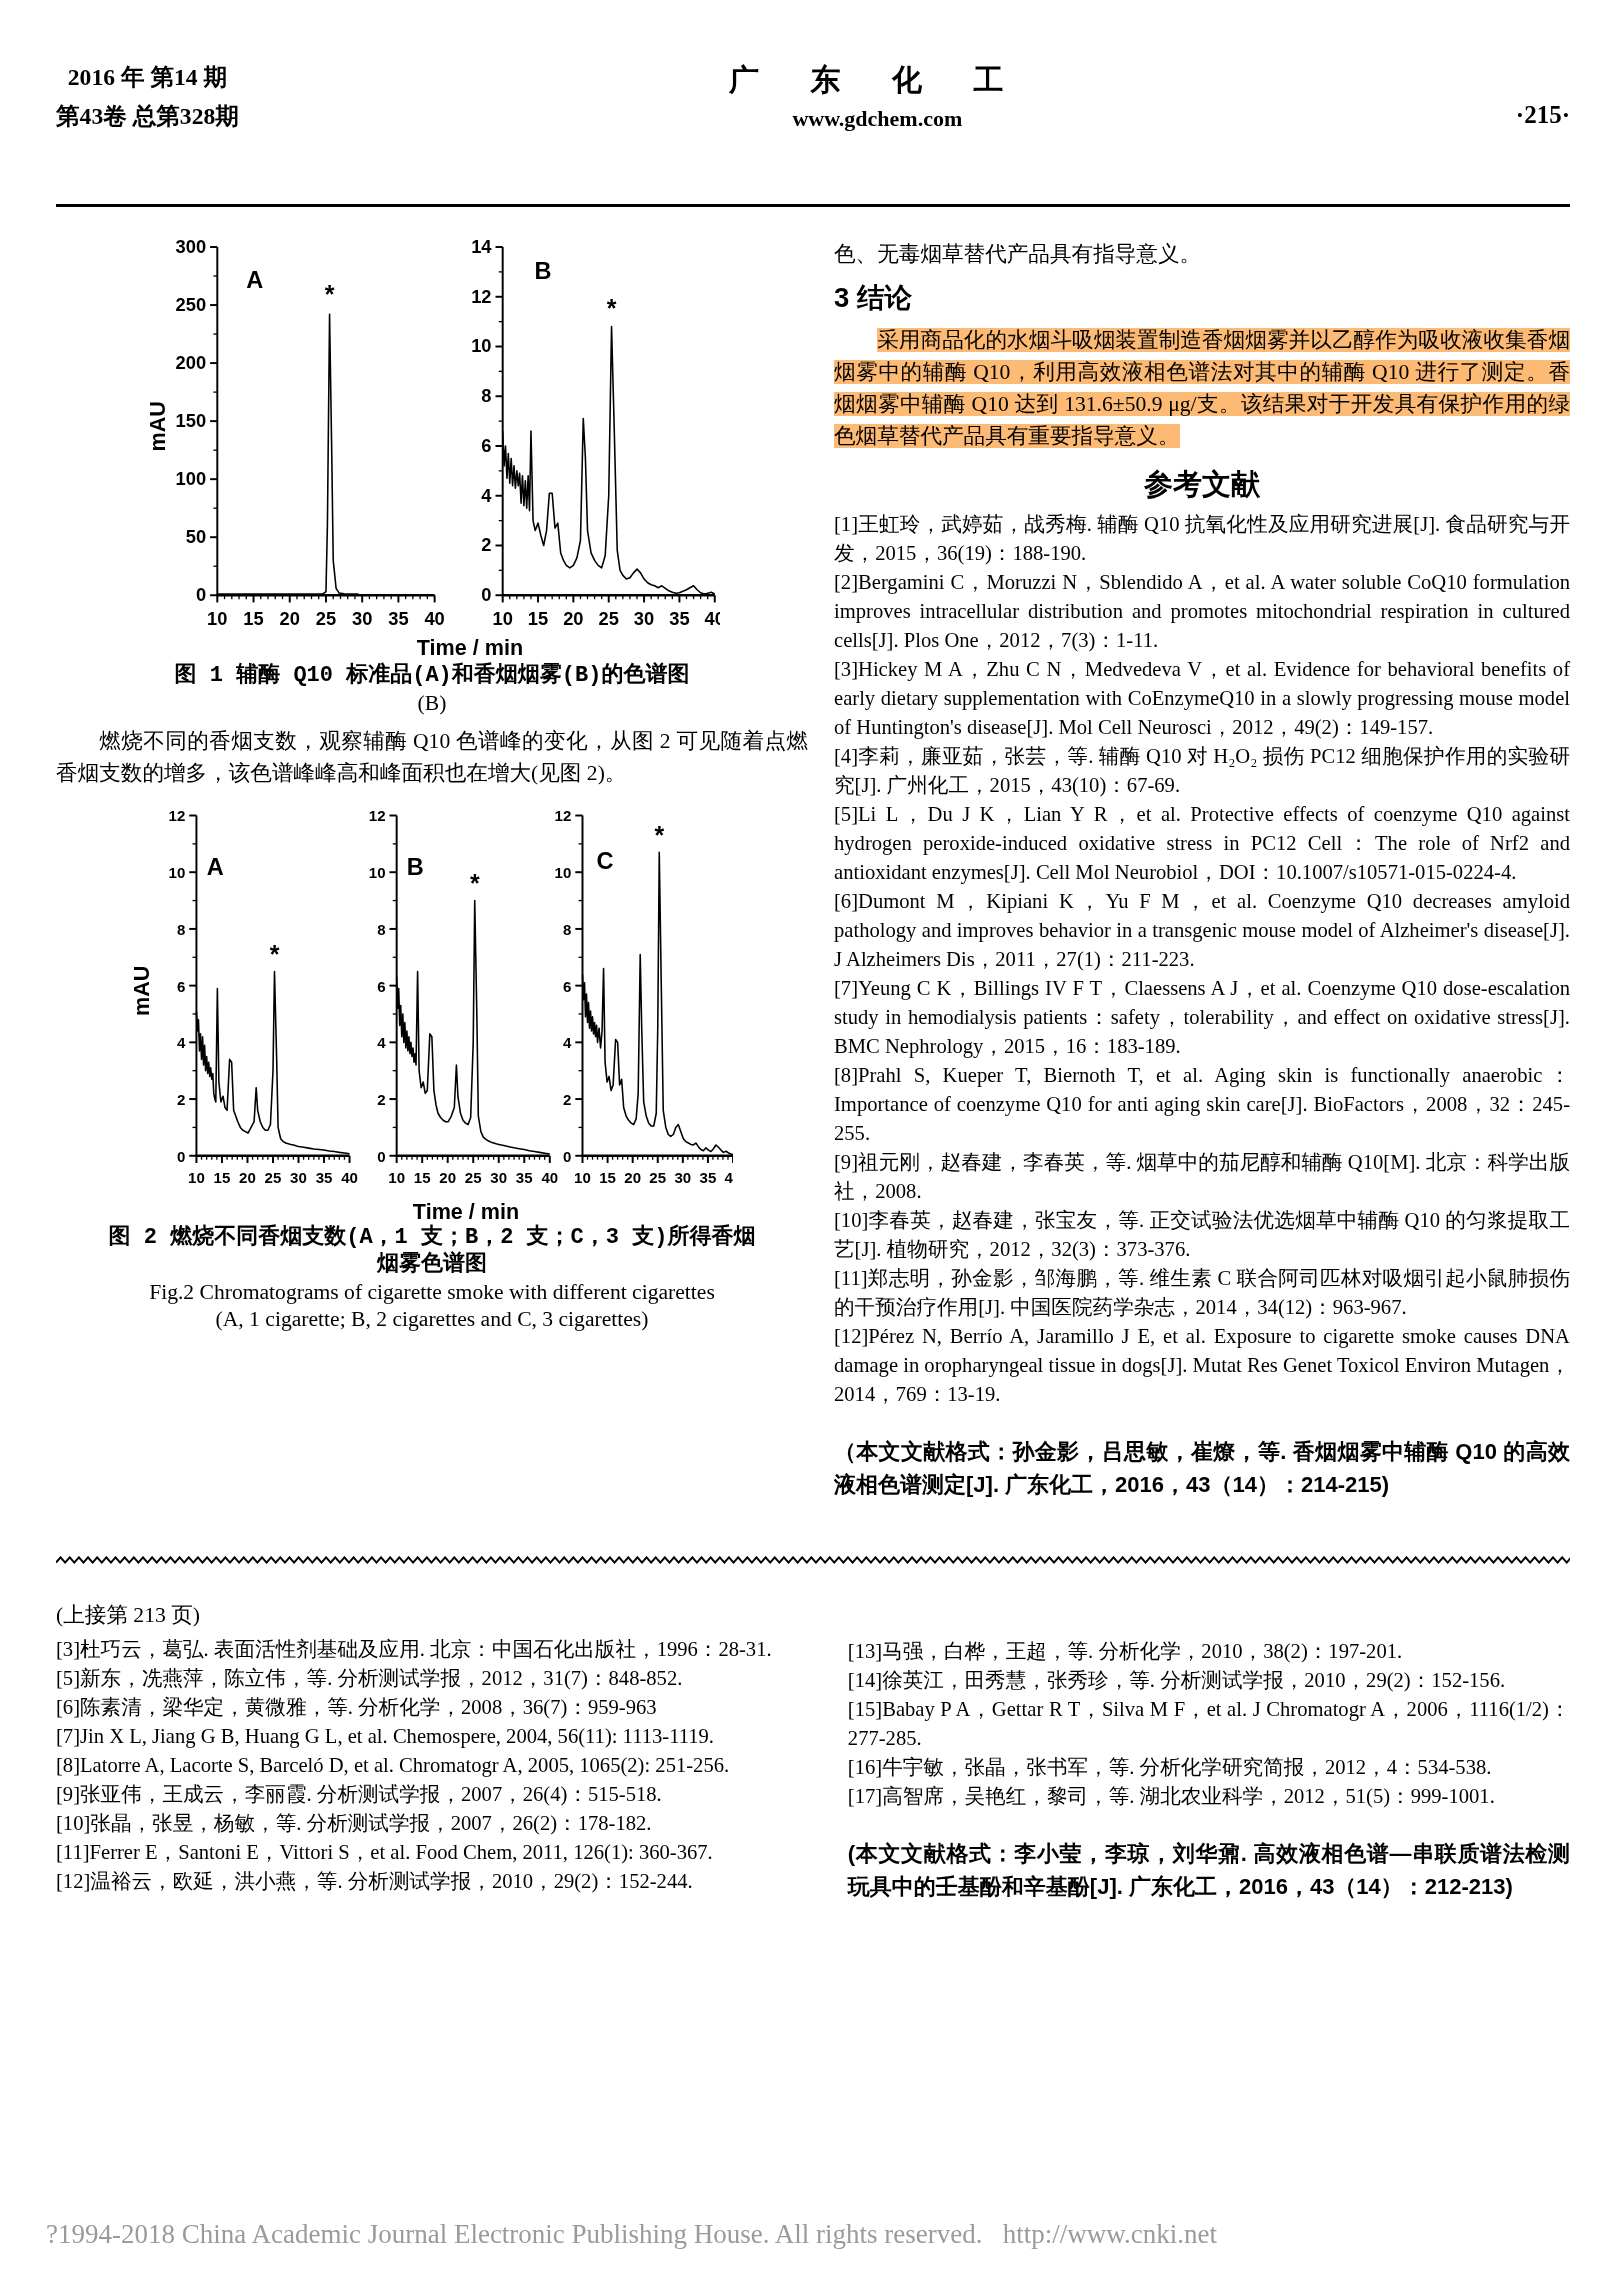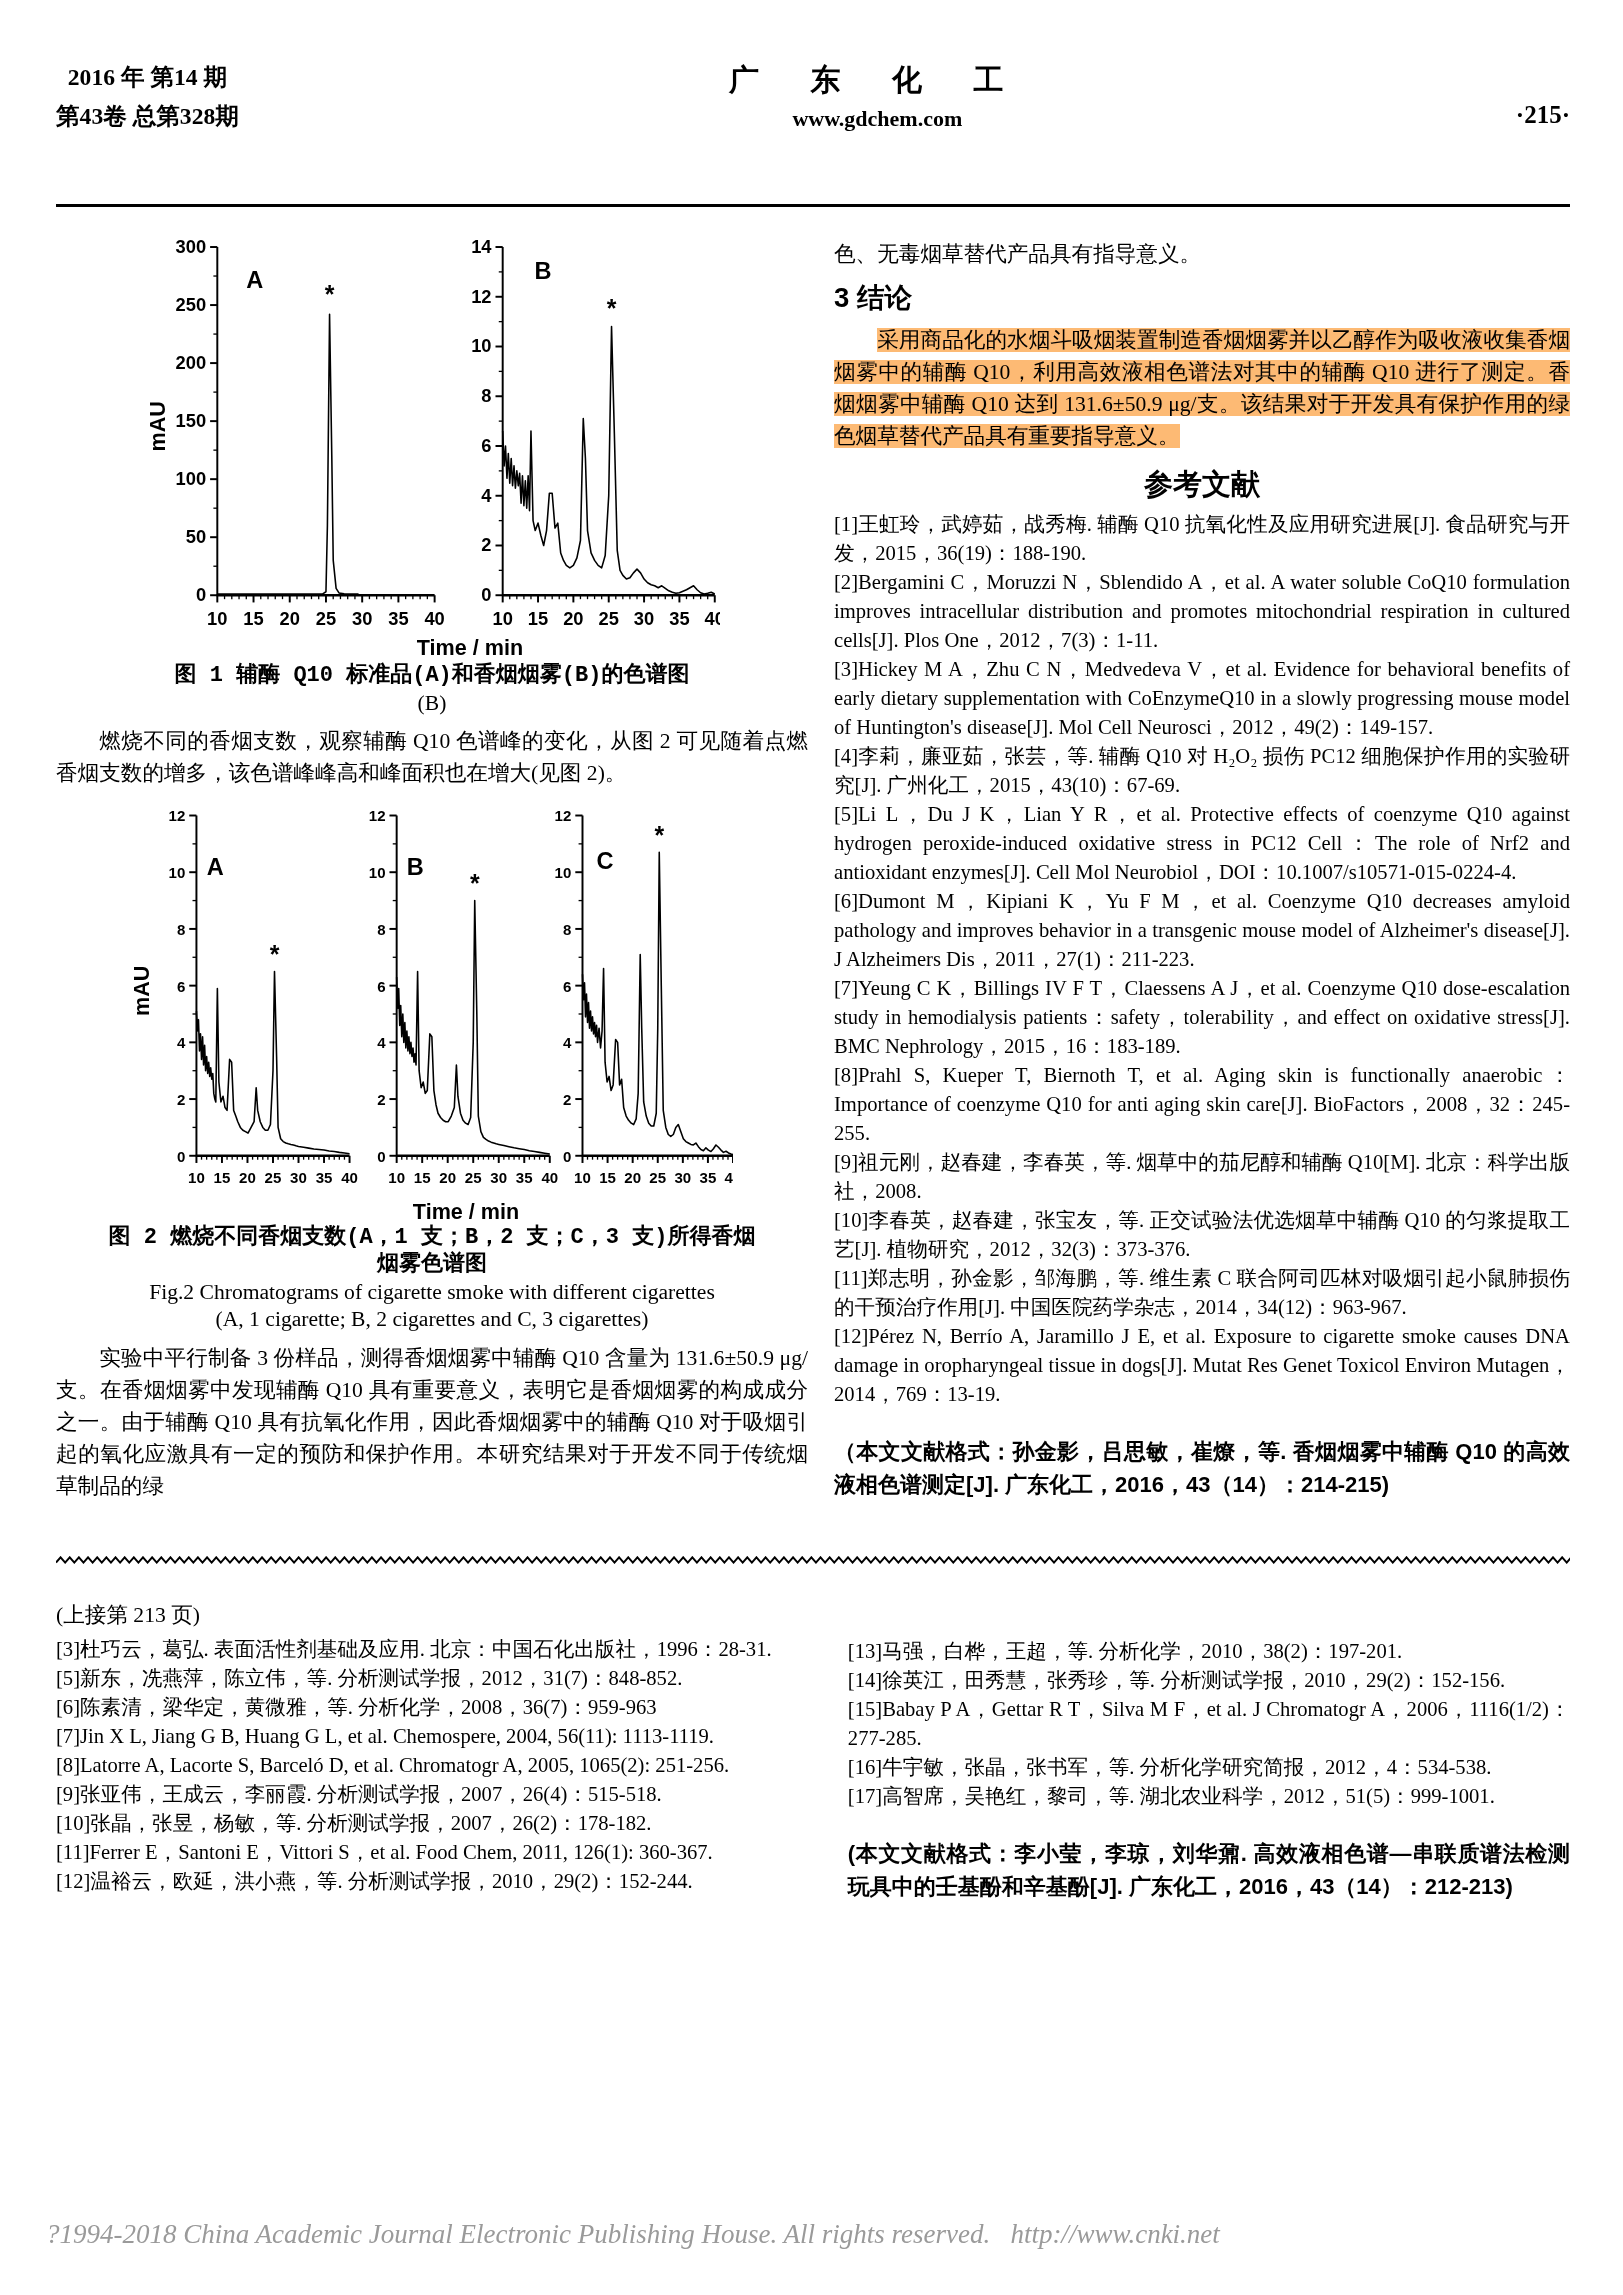--- a/index.html
+++ b/index.html
@@ -37,21 +37,21 @@
   .ref{font-size:20.6px;line-height:29px;text-align:justify;}
   .cite{font-family:"Liberation Sans","DejaVu Sans",sans-serif;font-weight:bold;
         font-size:22px;line-height:33px;text-align:justify;margin:26px 0 0 0;}
 
   #divider{position:absolute;left:56px;top:1556px;}
   #cont{position:absolute;left:56px;top:1599px;width:1514px;display:flex;gap:28px;}
   .cont-left{width:752px;margin-right:26px;}
   .cont-right{width:736px;margin-top:38px;}
   .cont-note{font-size:21.6px;line-height:33px;margin-bottom:2.6px;}
 
-  #footer{position:absolute;left:46px;top:2219px;font-size:27px;color:#9a9a9a;font-style:italic;}
+  #footer{position:absolute;left:46px;top:2219px;font-size:27px;color:#9a9a9a;}
 
   
   .tick{font:bold 28px "Liberation Sans","DejaVu Sans",sans-serif;fill:#000;}
   #fig2 .tick{font:bold 23px "Liberation Sans","DejaVu Sans",sans-serif;}
   .plabel{font:bold 36px "Liberation Sans","DejaVu Sans",sans-serif;fill:#000;}
   .star{font:bold 38px "Liberation Sans","DejaVu Sans",sans-serif;fill:#000;}
   .alabel{font:bold 33px "Liberation Sans","DejaVu Sans",sans-serif;fill:#000;}
 </style>
 </head>
 <body>
@@ -404,21 +404,20 @@
             <text x="807.3" y="71.33333333333337" text-anchor="middle" class="star">*</text>
             <text x="711.4666666666667" y="110.33333333333331" class="plabel">C</text>
             <text x="28" y="296" class="alabel" text-anchor="middle" transform="rotate(-90 28 296)">mAU</text>
             <text x="512" y="644" class="alabel" text-anchor="middle">Time / min</text>
           </svg>
         <div class="cap-cn">图 2  燃烧不同香烟支数(A，1 支；B，2 支；C，3 支)所得香烟</div>
         <div class="cap-cn">烟雾色谱图</div>
         <div class="cap-en">Fig.2   Chromatograms of cigarette smoke with different cigarettes</div>
         <div class="cap-en">(A, 1 cigarette; B, 2 cigarettes and C, 3 cigarettes)</div>
       </div>
-      <p class="body">实验中平行制备 3 份样品，测得香烟烟雾中辅酶 Q10 含量为 131.6±50.9 μg/支。在香烟烟雾中发现辅酶 Q10 具有重要意义，表明它是香烟烟雾的构成成分之一。由于辅酶 Q10 具有抗氧化作用，因此香烟烟雾中的辅酶 Q10 对于吸烟引起的氧化应激具有一定的预防和保护作用。本研究结果对于开发不同于传统烟草制品的绿</p>
     </div>
 
     <div class="col-right">
       <p class="body noindent">色、无毒烟草替代产品具有指导意义。</p>
       <div class="section-h">3 结论</div>
       <p class="body"><span class="hl">采用商品化的水烟斗吸烟装置制造香烟烟雾并以乙醇作为吸收液收集香烟烟雾中的辅酶 Q10，利用高效液相色谱法对其中的辅酶 Q10 进行了测定。香烟烟雾中辅酶 Q10 达到 131.6±50.9 μg/支。该结果对于开发具有保护作用的绿色烟草替代产品具有重要指导意义。</span></p>
       <div class="refs-h">参考文献</div>
       <div>
           <div class="ref">[1]王虹玲，武婷茹，战秀梅. 辅酶 Q10 抗氧化性及应用研究进展[J]. 食品研究与开发，2015，36(19)：188-190.</div>
           <div class="ref">[2]Bergamini C，Moruzzi N，Sblendido A，et al. A water soluble CoQ10 formulation improves intracellular distribution and promotes mitochondrial respiration in cultured cells[J]. Plos One，2012，7(3)：1-11.</div>

